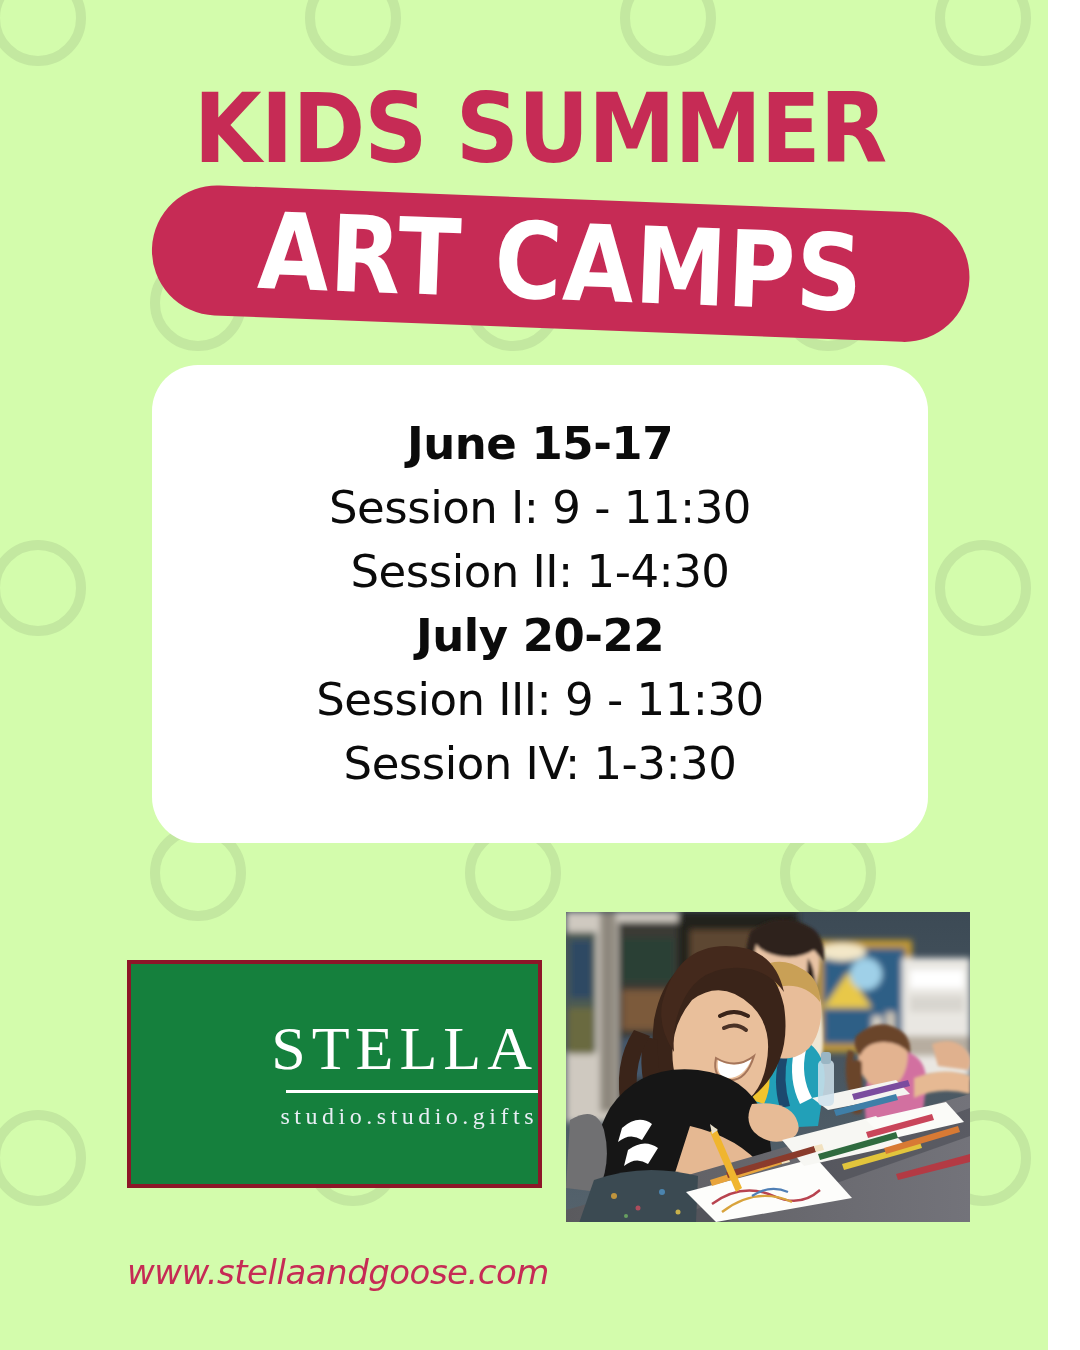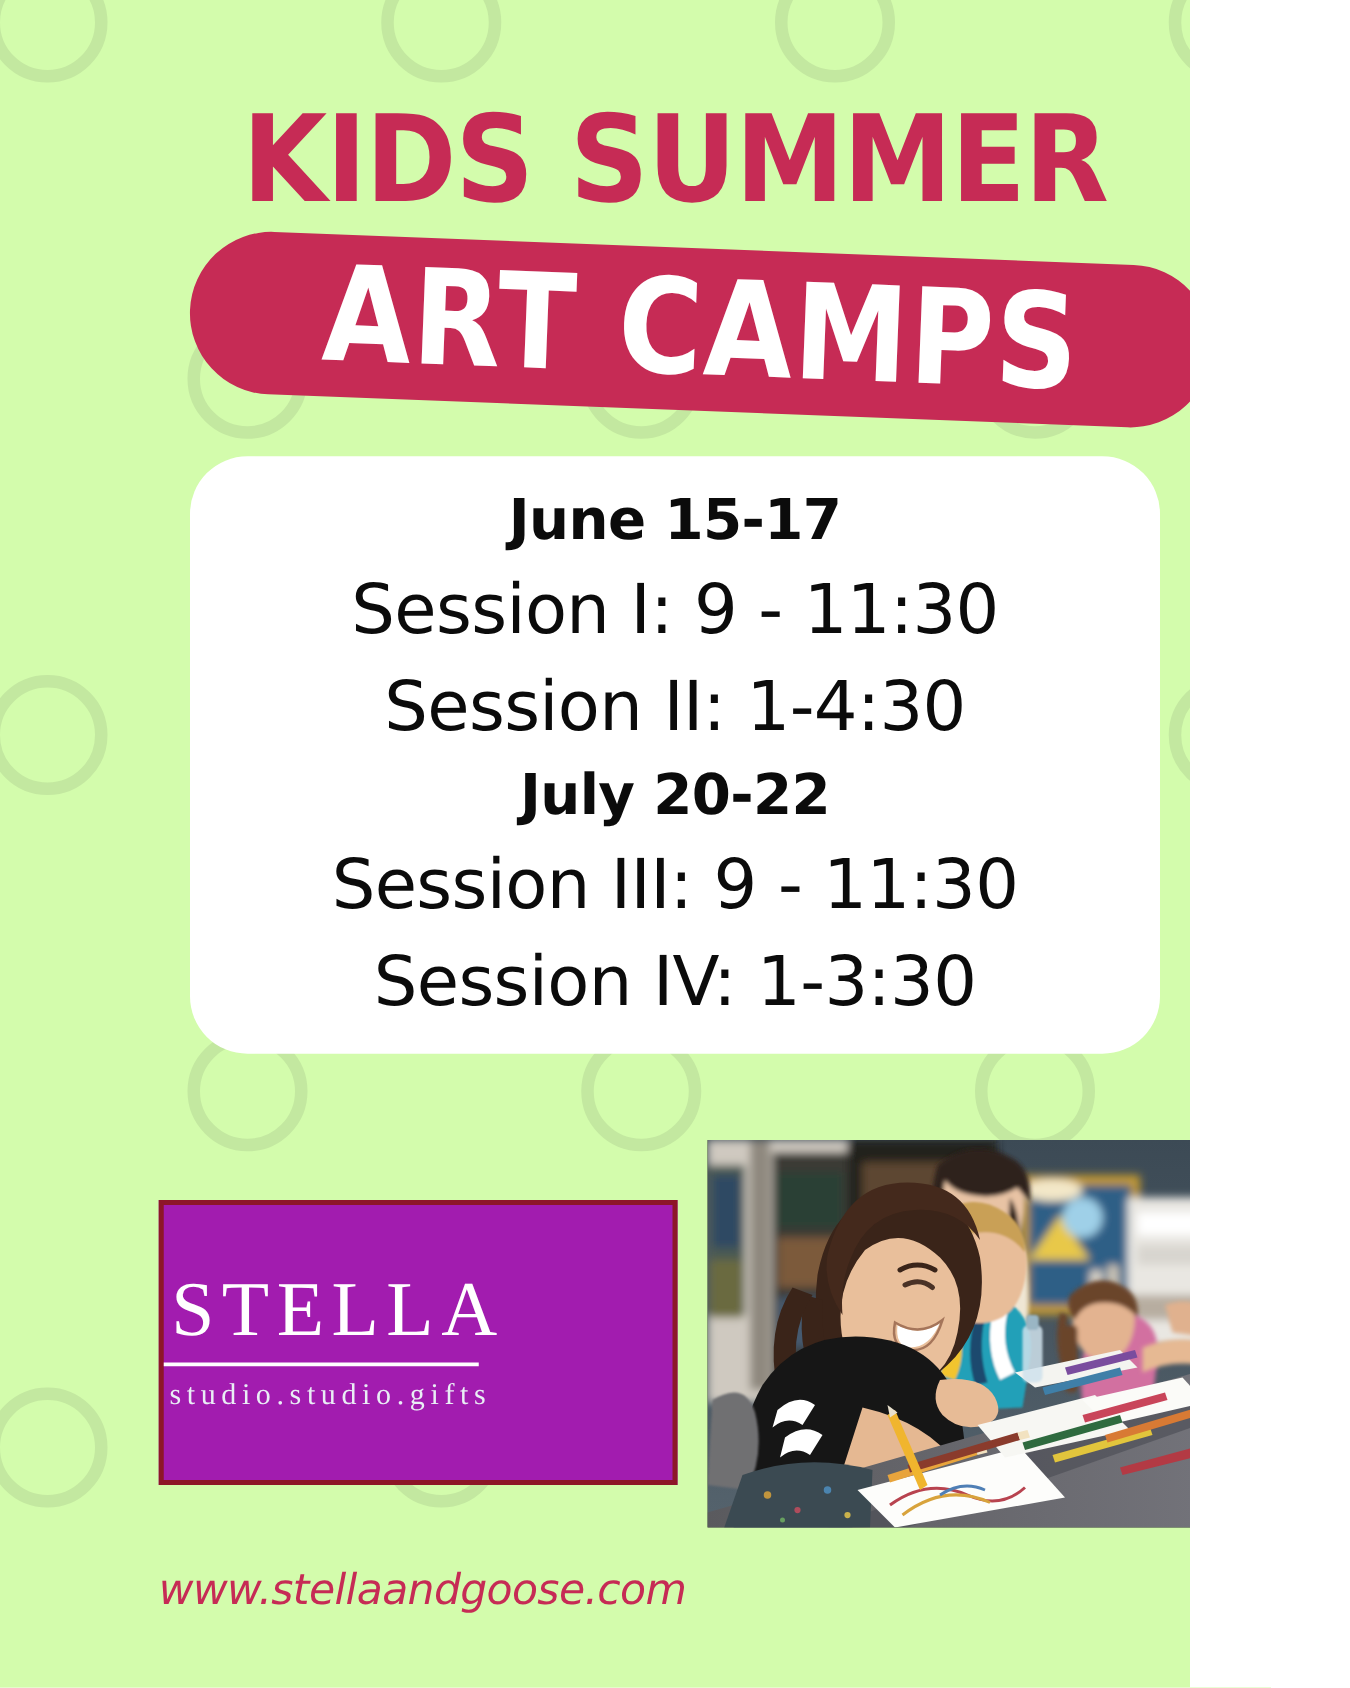--- a/index.html
+++ b/index.html
@@ -8,21 +8,21 @@
   }
   body {
     width: 1080px;
     height: 1350px;
     overflow: hidden;
     font-family: "Liberation Sans", sans-serif;
   }
 
   #poster {
     position: relative;
-    width: 952px;
+    width: 1048px;
     height: 1350px;
     background: #d3fcac;
     overflow: hidden;
   }
 
   
   #circle-pattern {
     position: absolute;
     inset: 0;
     pointer-events: none;
@@ -98,39 +98,39 @@
     text-align: center;
     white-space: nowrap;
   }
   .sched-date {
     font-size: 45px;
     font-weight: bold;
     line-height: 1.42;
     letter-spacing: -0.5px;
   }
   .sched-session {
-    font-size: 55px;
+    font-size: 45px;
     font-weight: normal;
     line-height: 1.42;
     letter-spacing: -0.5px;
   }
 
   
   #logo-box {
     position: absolute;
     left: 127px;
     top: 960px;
     width: 415px;
     height: 228px;
-    background: #a21caf;
+    background: #15803d;
     border: 4px solid #8d1628;
     box-sizing: border-box;
     display: flex;
     flex-direction: column;
-    align-items: flex-start;
+    align-items: flex-end;
     justify-content: center;
   }
   .logo-word {
     color: #ffffff;
     font-family: "Liberation Serif", serif;
     font-weight: normal;
     font-size: 62px;
     line-height: 0.98;
     letter-spacing: 6px;
     text-indent: 6px;

